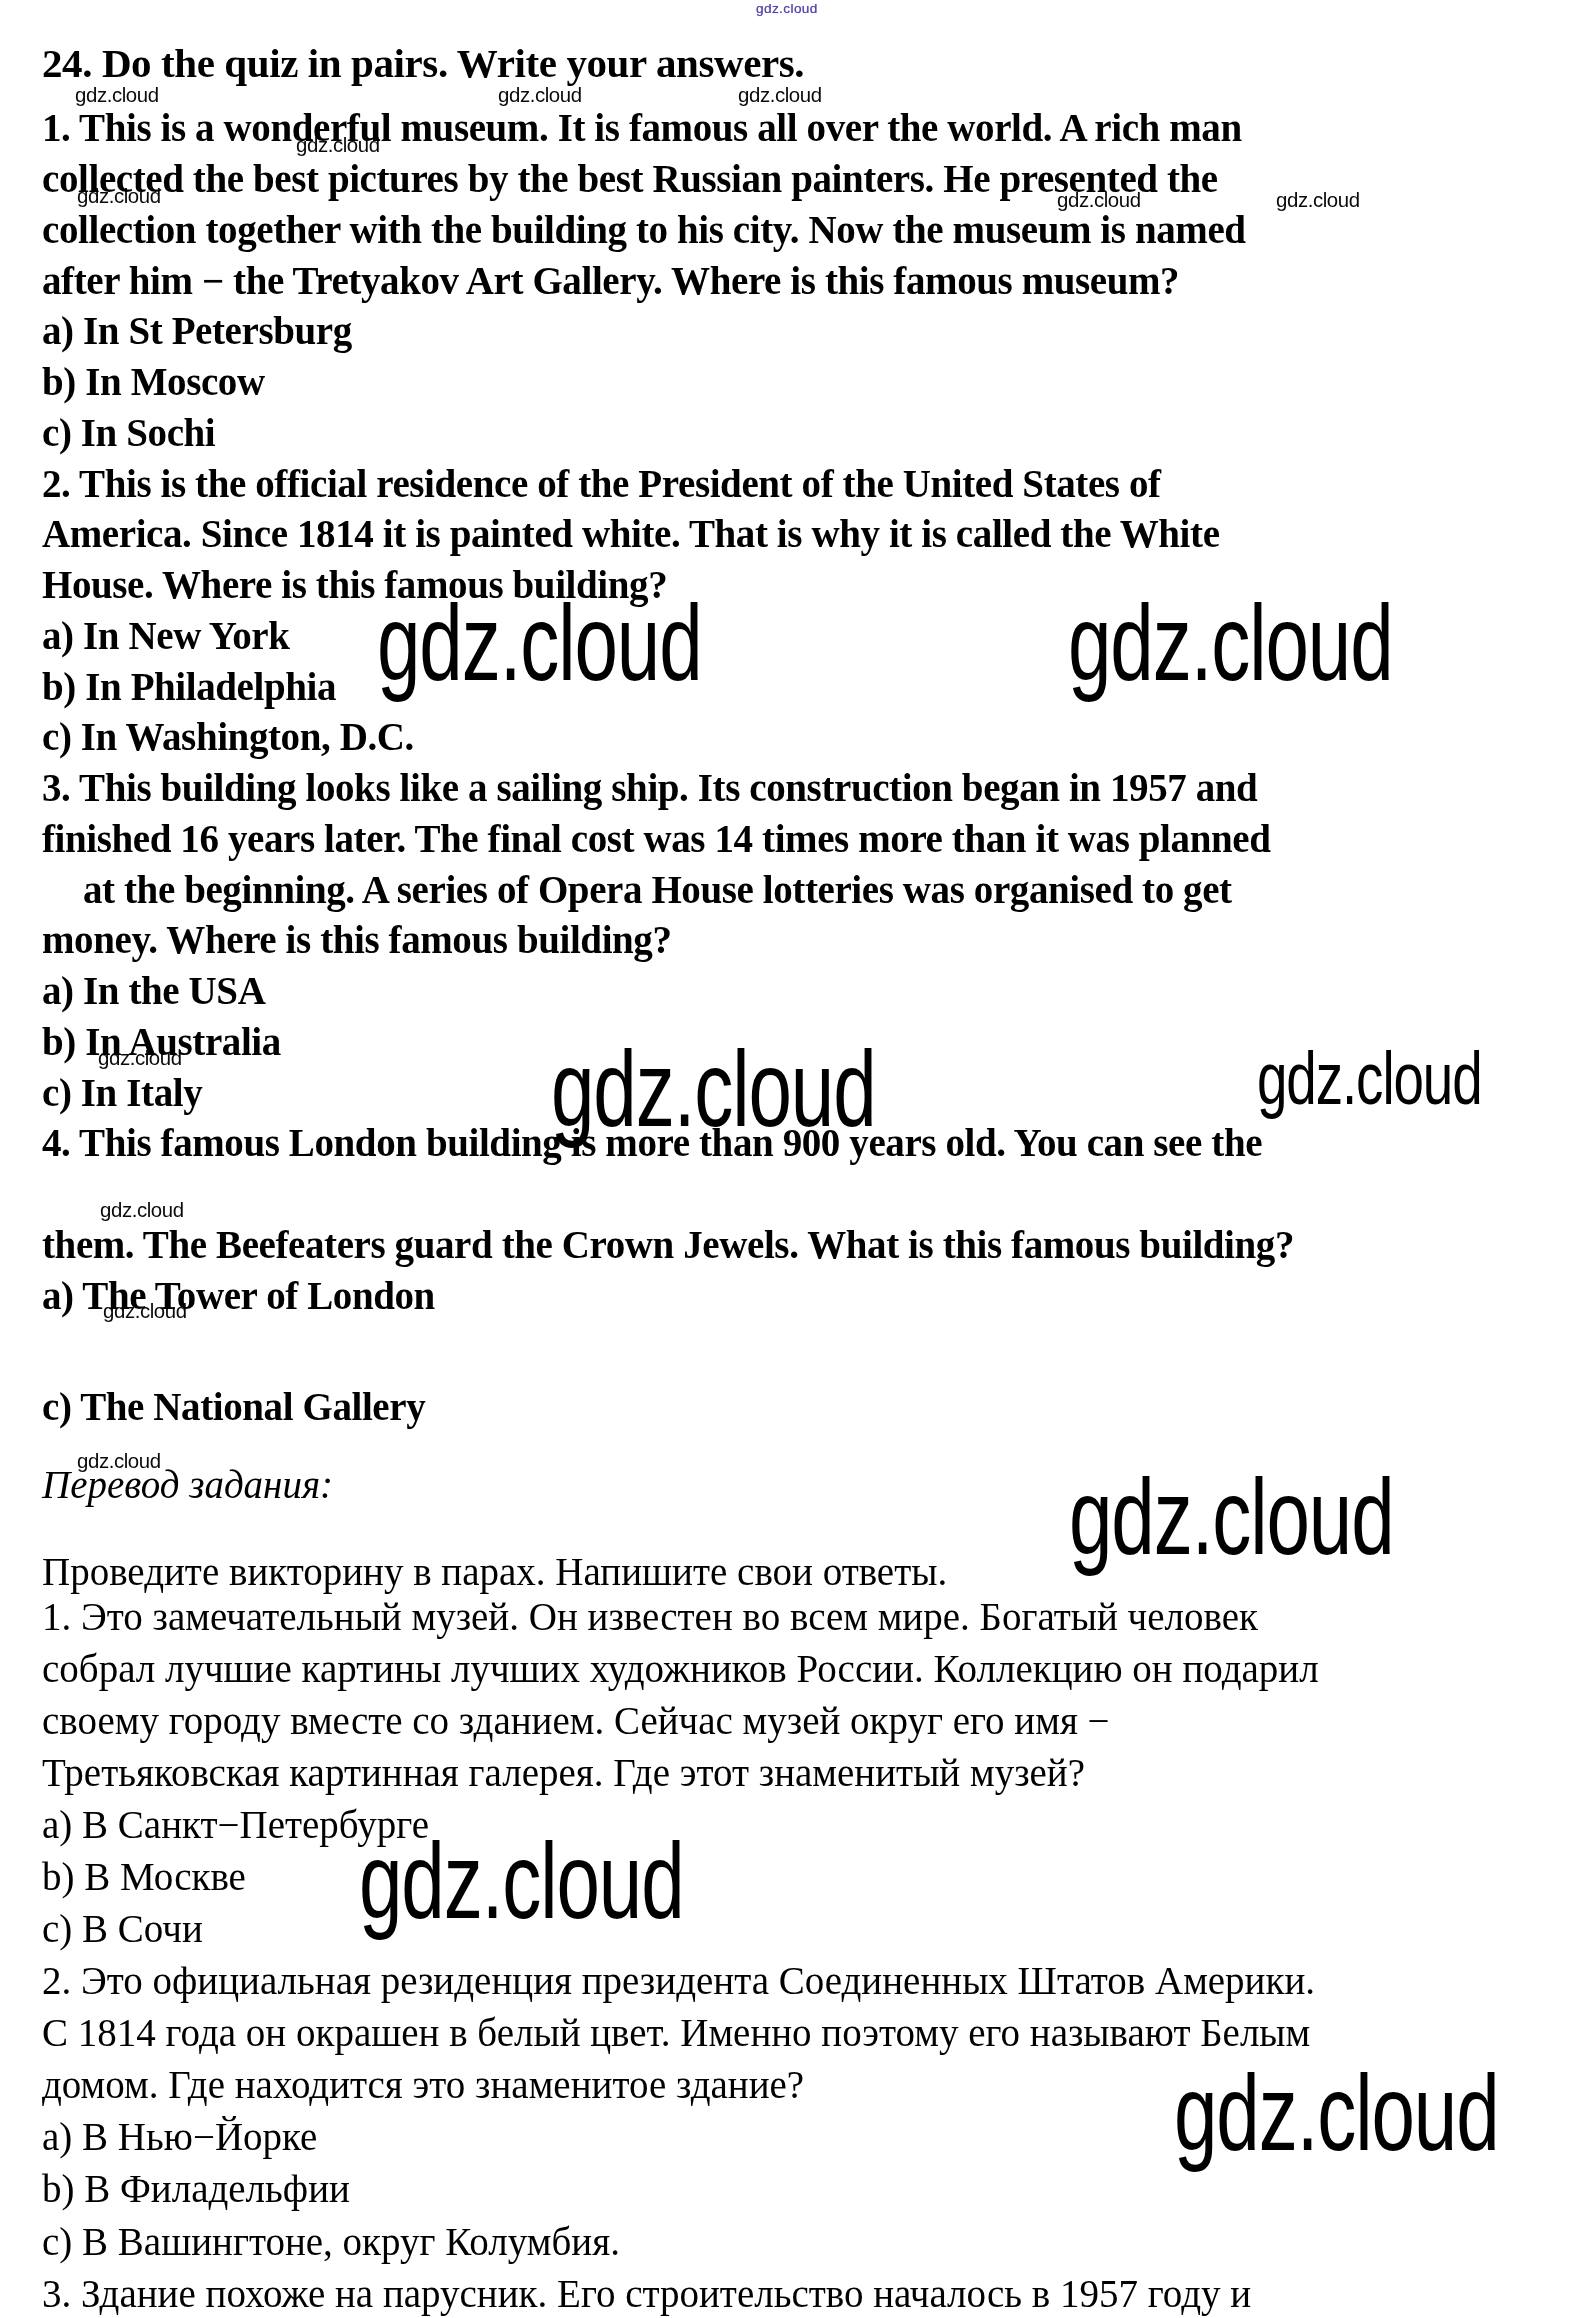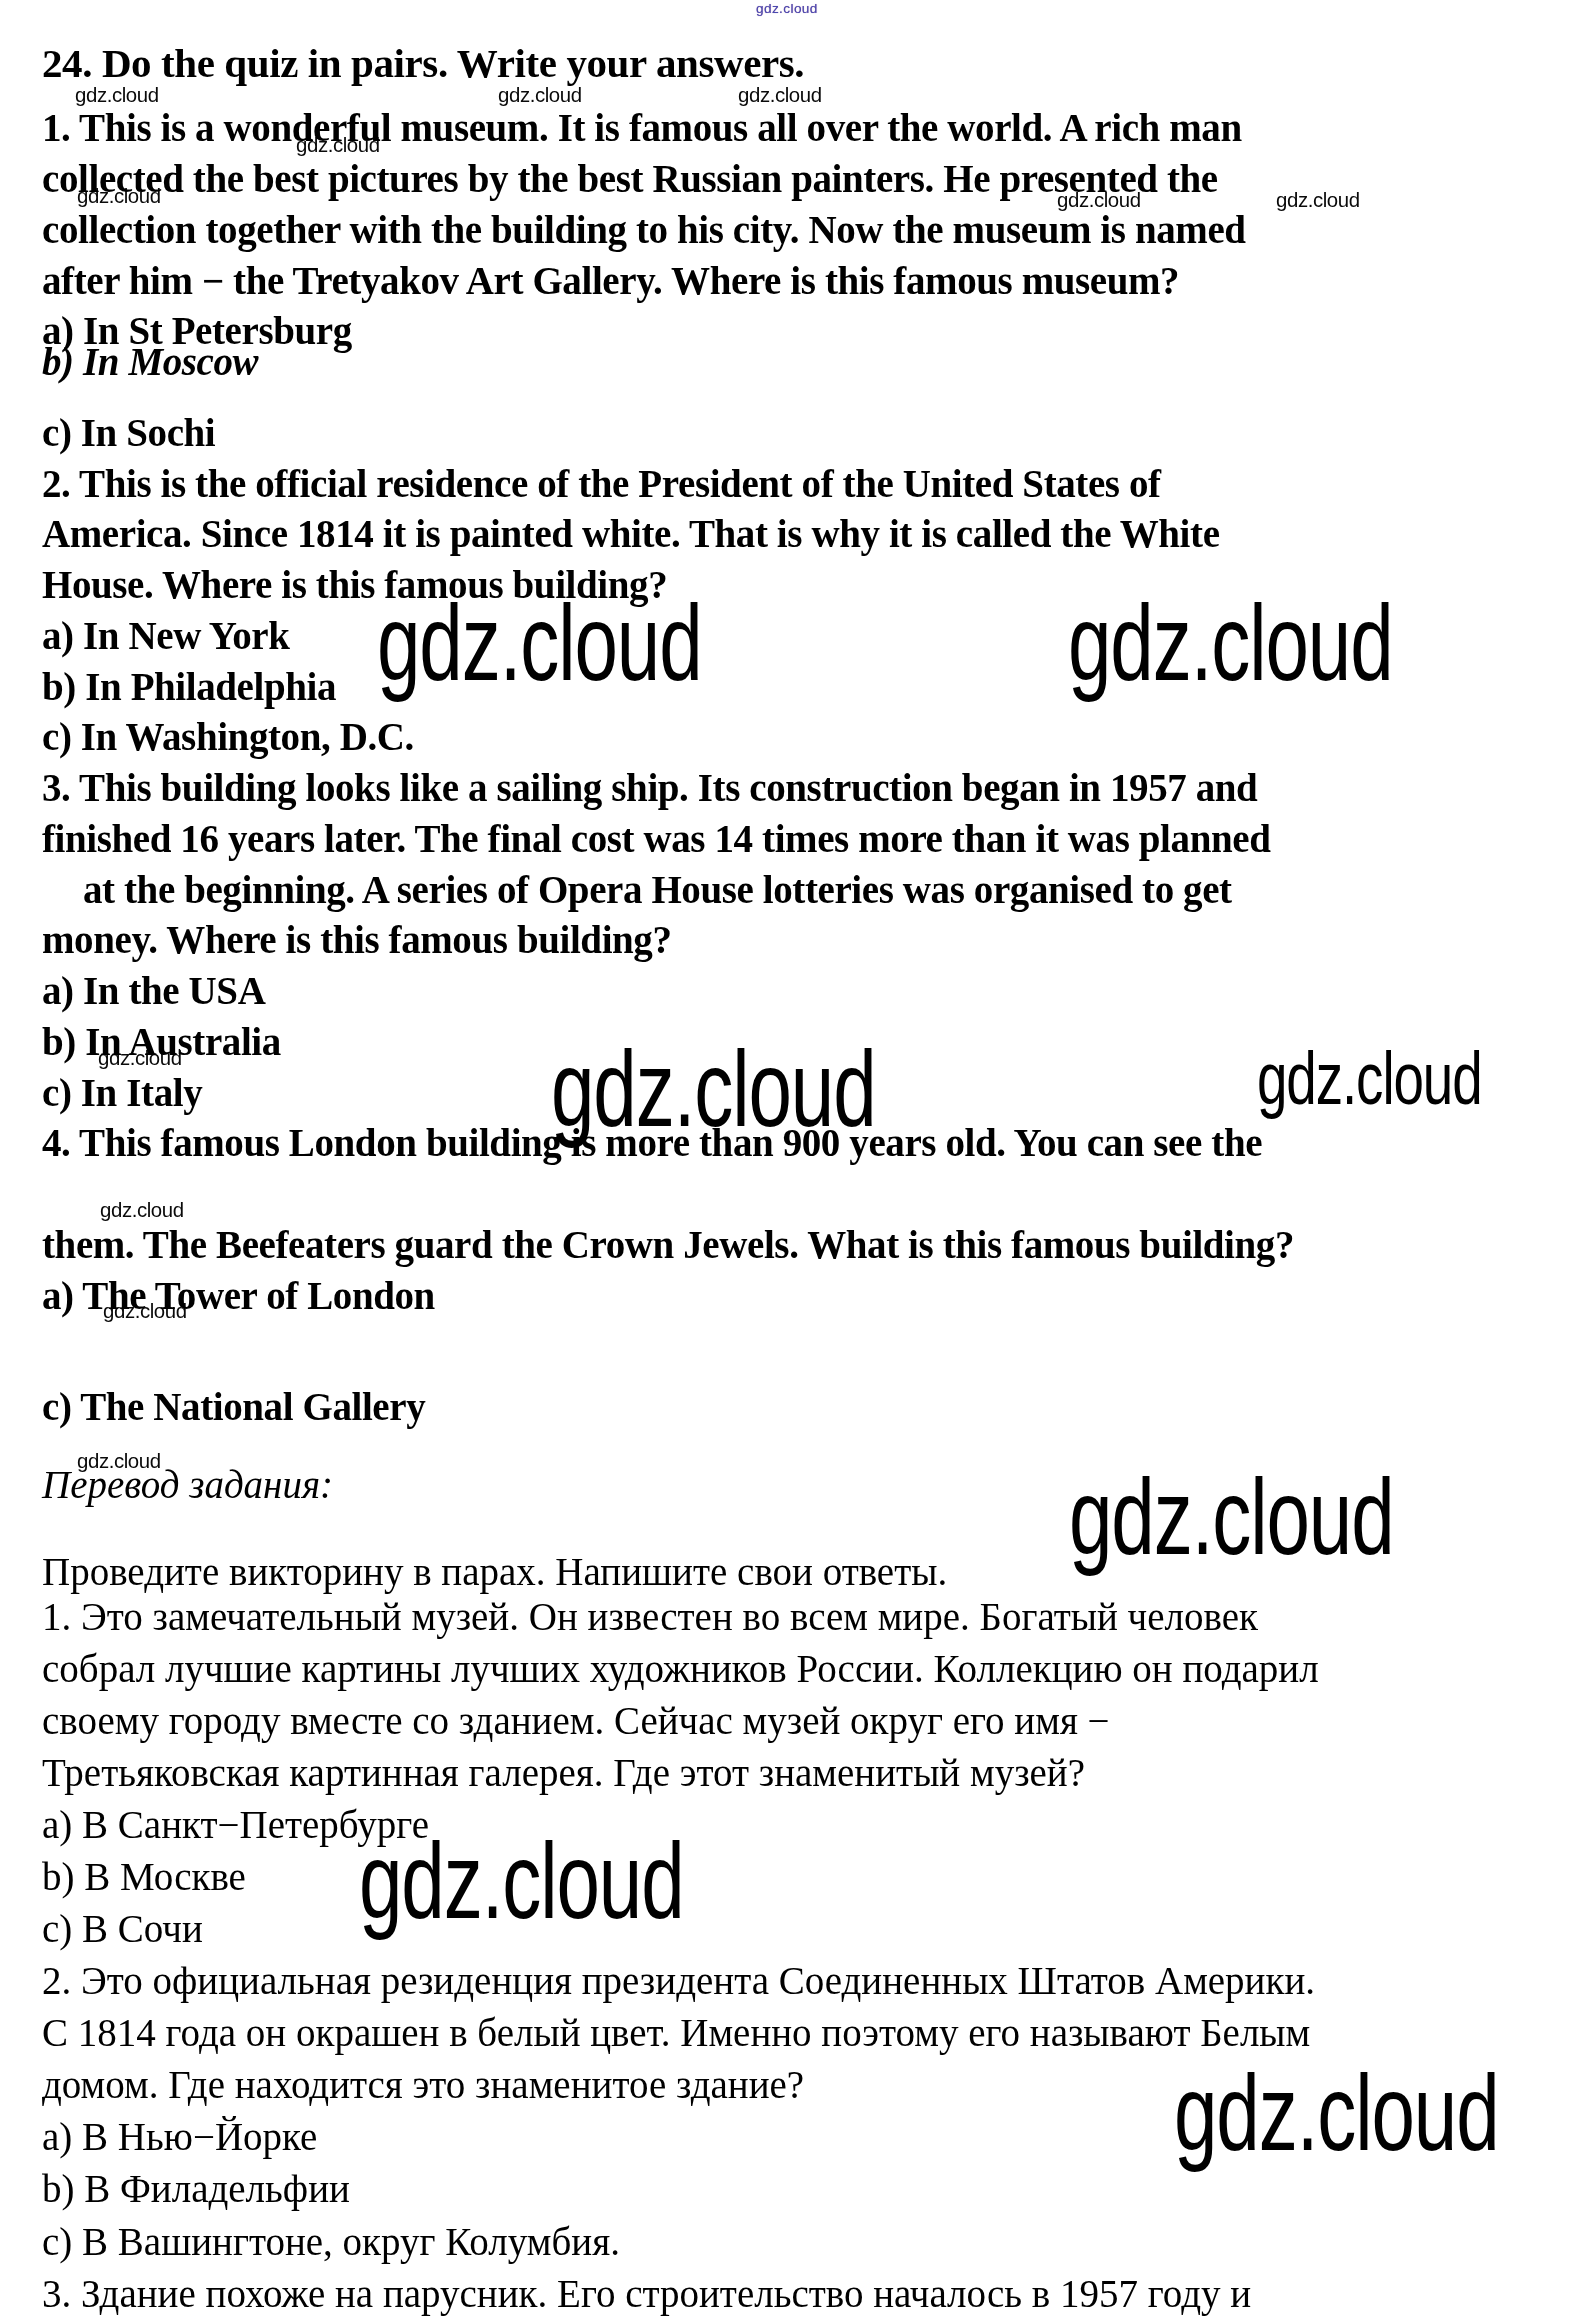--- a/index.html
+++ b/index.html
@@ -65,21 +65,21 @@
   <span class="el wm-lg wm-md" style="left:1257px;top:1041px;">gdz.cloud</span>
   <span class="el wm-lg" style="left:1069px;top:1464px;">gdz.cloud</span>
   <span class="el wm-lg" style="left:359px;top:1828px;">gdz.cloud</span>
   <span class="el wm-lg" style="left:1174px;top:2060px;">gdz.cloud</span>
 
   <div class="el en" style="top:107px;">1. This is a wonderful museum. It is famous all over the world. A rich man</div>
   <div class="el en" style="top:158px;">collected the best pictures by the best Russian painters. He presented the</div>
   <div class="el en" style="top:260px;">after him − the Tretyakov Art Gallery. Where is this famous museum?</div>
   <div class="el en" style="top:209px;">collection together with the building to his city. Now the museum is named</div>
   <div class="el en" style="top:310px;">a) In St Petersburg</div>
-  <div class="el en" style="top:341px;font-style:italic;">b) In Moscow</div>
+  <div class="el en" style="top:361px;">b) In Moscow</div>
   <div class="el en" style="top:412px;">c) In Sochi</div>
   <div class="el en" style="top:463px;">2. This is the official residence of the President of the United States of</div>
   <div class="el en" style="top:513px;">America. Since 1814 it is painted white. That is why it is called the White</div>
   <div class="el en" style="top:564px;">House. Where is this famous building?</div>
   <div class="el en" style="top:615px;">a) In New York</div>
   <div class="el en" style="top:666px;">b) In Philadelphia</div>
   <div class="el en" style="top:716px;">c) In Washington, D.C.</div>
   <div class="el en" style="top:767px;">3. This building looks like a sailing ship. Its construction began in 1957 and</div>
   <div class="el en" style="top:818px;">finished 16 years later. The final cost was 14 times more than it was planned</div>
   <div class="el en" style="top:869px;margin-left:41px;">at the beginning. A series of Opera House lotteries was organised to get</div>

